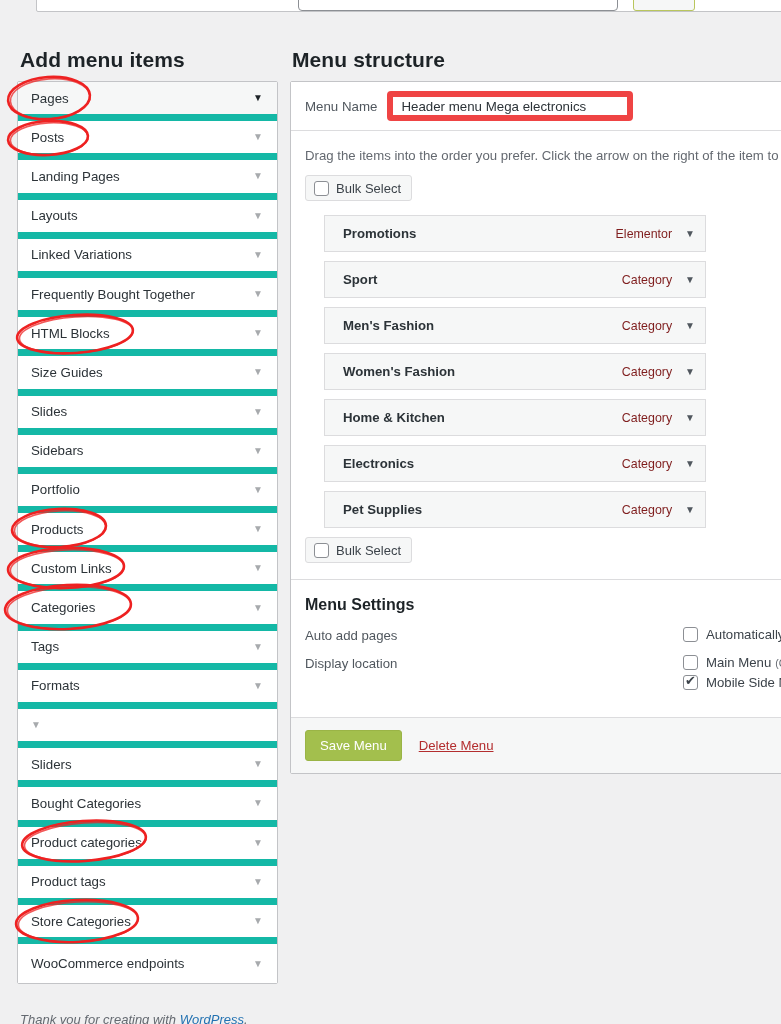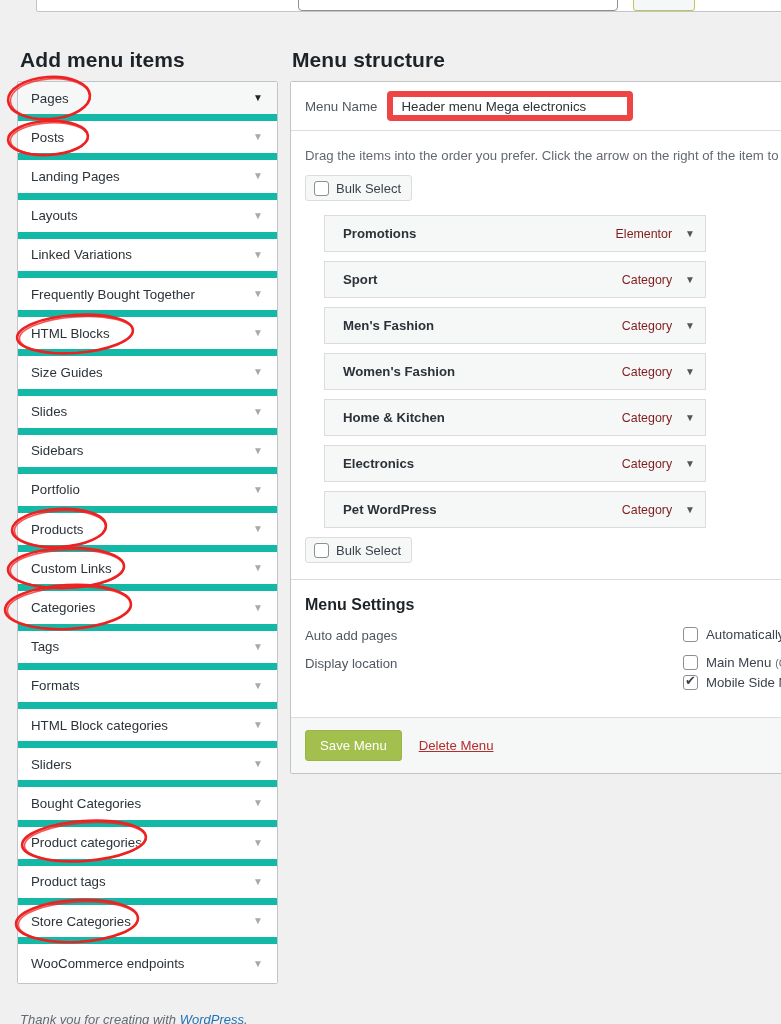--- a/index.html
+++ b/index.html
@@ -280,21 +280,20 @@
     </div>
     <div class="acc-row">
       <span class="acc-label">Tags</span>
       <span class="acc-arrow">▼</span>
     </div>
     <div class="acc-row">
       <span class="acc-label">Formats</span>
       <span class="acc-arrow">▼</span>
     </div>
     <div class="acc-row">
-      <span class="acc-label">HTML Block categories</span>
       <span class="acc-arrow">▼</span>
     </div>
     <div class="acc-row">
       <span class="acc-label">Sliders</span>
       <span class="acc-arrow">▼</span>
     </div>
     <div class="acc-row">
       <span class="acc-label">Bought Categories</span>
       <span class="acc-arrow">▼</span>
     </div>
@@ -356,21 +355,21 @@
           <span class="mi-title">Home &amp; Kitchen</span>
           <span class="mi-type">Category</span>
           <span class="mi-arrow">▼</span>
         </div>
         <div class="menu-item">
           <span class="mi-title">Electronics</span>
           <span class="mi-type">Category</span>
           <span class="mi-arrow">▼</span>
         </div>
         <div class="menu-item">
-          <span class="mi-title">Pet WordPress</span>
+          <span class="mi-title">Pet Supplies</span>
           <span class="mi-type">Category</span>
           <span class="mi-arrow">▼</span>
         </div>
       </div>
 
     <div id="bulk-bottom-wrap">
       <div class="bulk-select">
         <span class="cbx"></span>
         <span class="lbl">Bulk Select</span>
       </div>

